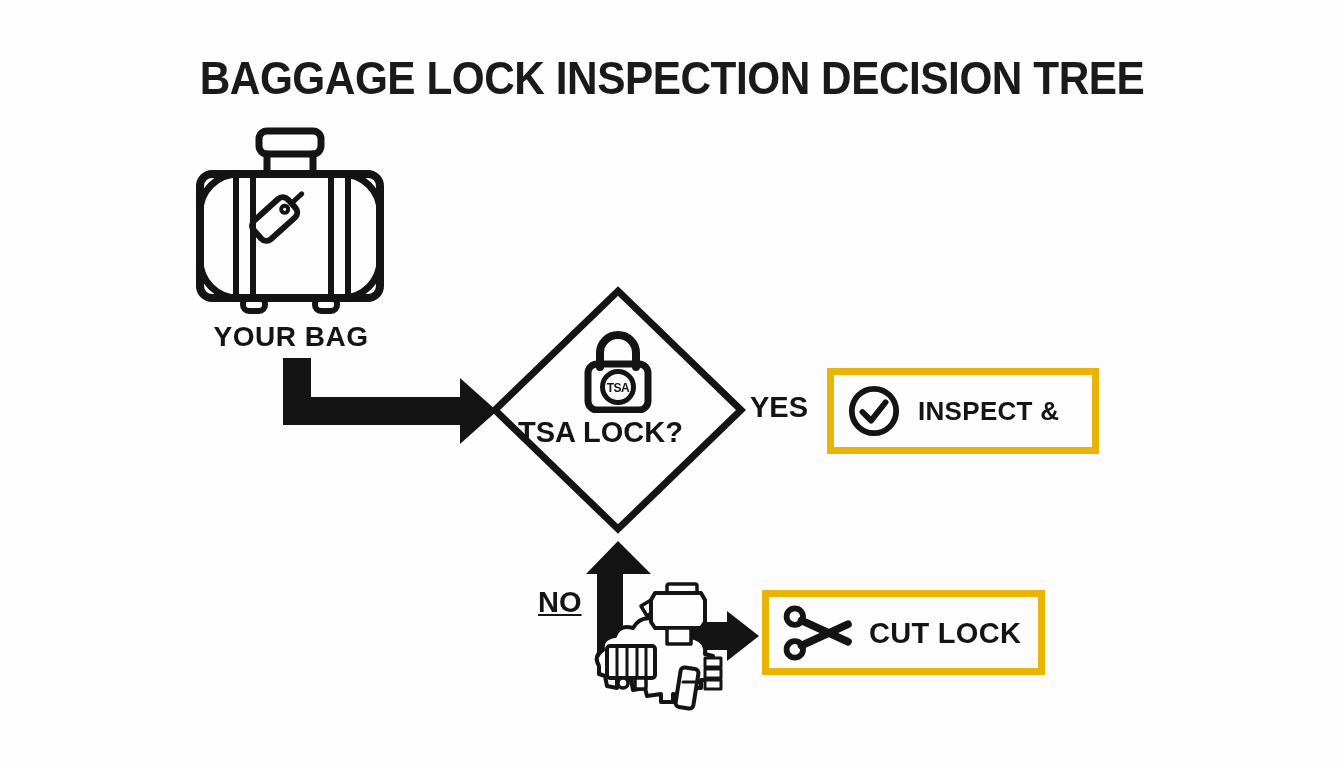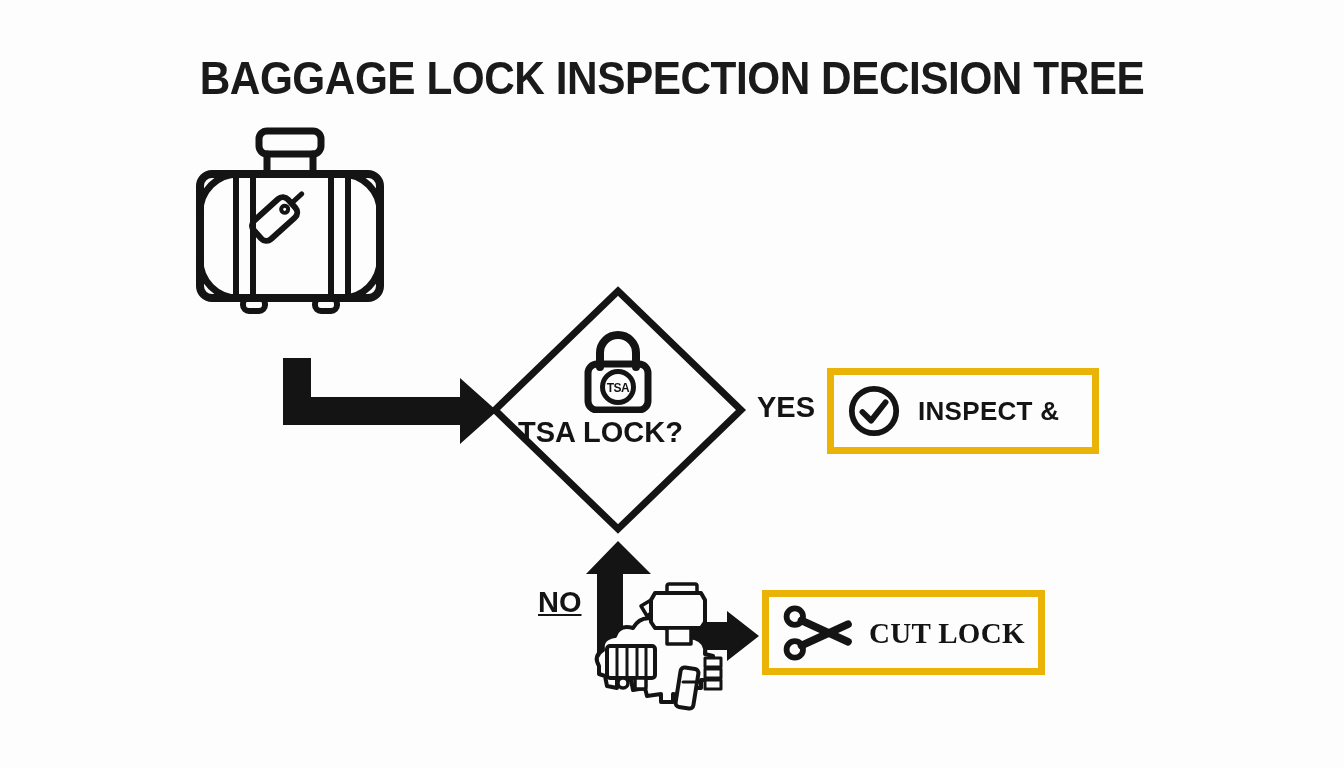--- a/index.html
+++ b/index.html
@@ -16,33 +16,33 @@
     top:50px;left:0;width:1344px;text-align:center;
     font-size:47px;font-weight:700;letter-spacing:-.5px;
     transform:scaleX(.9);transform-origin:50% 50%;
     color:#1a1a1a;white-space:nowrap;
   }
 
   .node-label{font-weight:700;}
   .bag-label{left:193px;top:321px;width:196px;text-align:center;font-size:28px;letter-spacing:.5px;}
   .decision-label{left:518px;top:416px;width:200px;font-size:29px;}
   .edge-label{font-weight:700;font-size:29px;}
-  .yes-label{left:750px;top:391px;margin-left:7px;}
+  .yes-label{left:750px;top:391px;}
   .no-label{left:538px;top:586px;text-decoration:underline;}
 
   .flow-svg{left:0;top:0;z-index:1;pointer-events:none;}
   .machine-wrap{left:583px;top:582px;z-index:2;}
   .content{z-index:3;}
 
   .result-box{
     box-sizing:border-box;border:7px solid #eab308;background:#fdfdfd;
     display:flex;align-items:center;z-index:3;
   }
   .inspect-box{left:827px;top:368px;width:272px;height:86px;}
-  .cut-box{left:762px;top:590px;width:283px;height:85px;font-family:Liberation Serif, serif;}
+  .cut-box{left:762px;top:590px;width:283px;height:85px;}
   .box-text{font-weight:700;font-size:26px;line-height:30px;letter-spacing:.3px;white-space:nowrap;}
   .cut-text{font-size:29px;}
 
   svg{display:block;}
 </style>
 </head>
 <body>
 
 <div id="stage">
 
@@ -75,20 +75,21 @@
 
     <g transform="rotate(-42 84 92)">
       <rect x="60" y="80" width="46" height="25" rx="7" stroke-width="6"></rect>
       <circle cx="97" cy="92" r="3.5" stroke-width="4"></circle>
       <path d="M106,92 L120,92" stroke-width="5"></path>
     </g>
 
     <rect x="52" y="172" width="22" height="13" rx="6" stroke-width="6"></rect>
     <rect x="124" y="172" width="22" height="13" rx="6" stroke-width="6"></rect>
   </svg>
+  <div class="abs node-label bag-label content">YOUR BAG</div>
 
   <svg class="abs content" style="left:582px;top:327px;" width="72" height="86" viewBox="0 0 72 86" fill="none" stroke="#141414" stroke-linecap="round">
     <path d="M18,40 L18,26 a18,18 0 0 1 36,0 L54,40" stroke-width="8"></path>
     <rect x="6" y="37" width="60" height="46" rx="9" stroke-width="7"></rect>
     <circle cx="36" cy="60" r="15.5" stroke-width="5"></circle>
     <text x="36" y="65" text-anchor="middle" stroke="none" fill="#141414" style="font:700 12px 'Liberation Sans',sans-serif;letter-spacing:-0.5px">TSA</text>
   </svg>
   <div class="abs node-label decision-label content">TSA LOCK?</div>
 
   <div class="abs edge-label yes-label content">YES</div>

